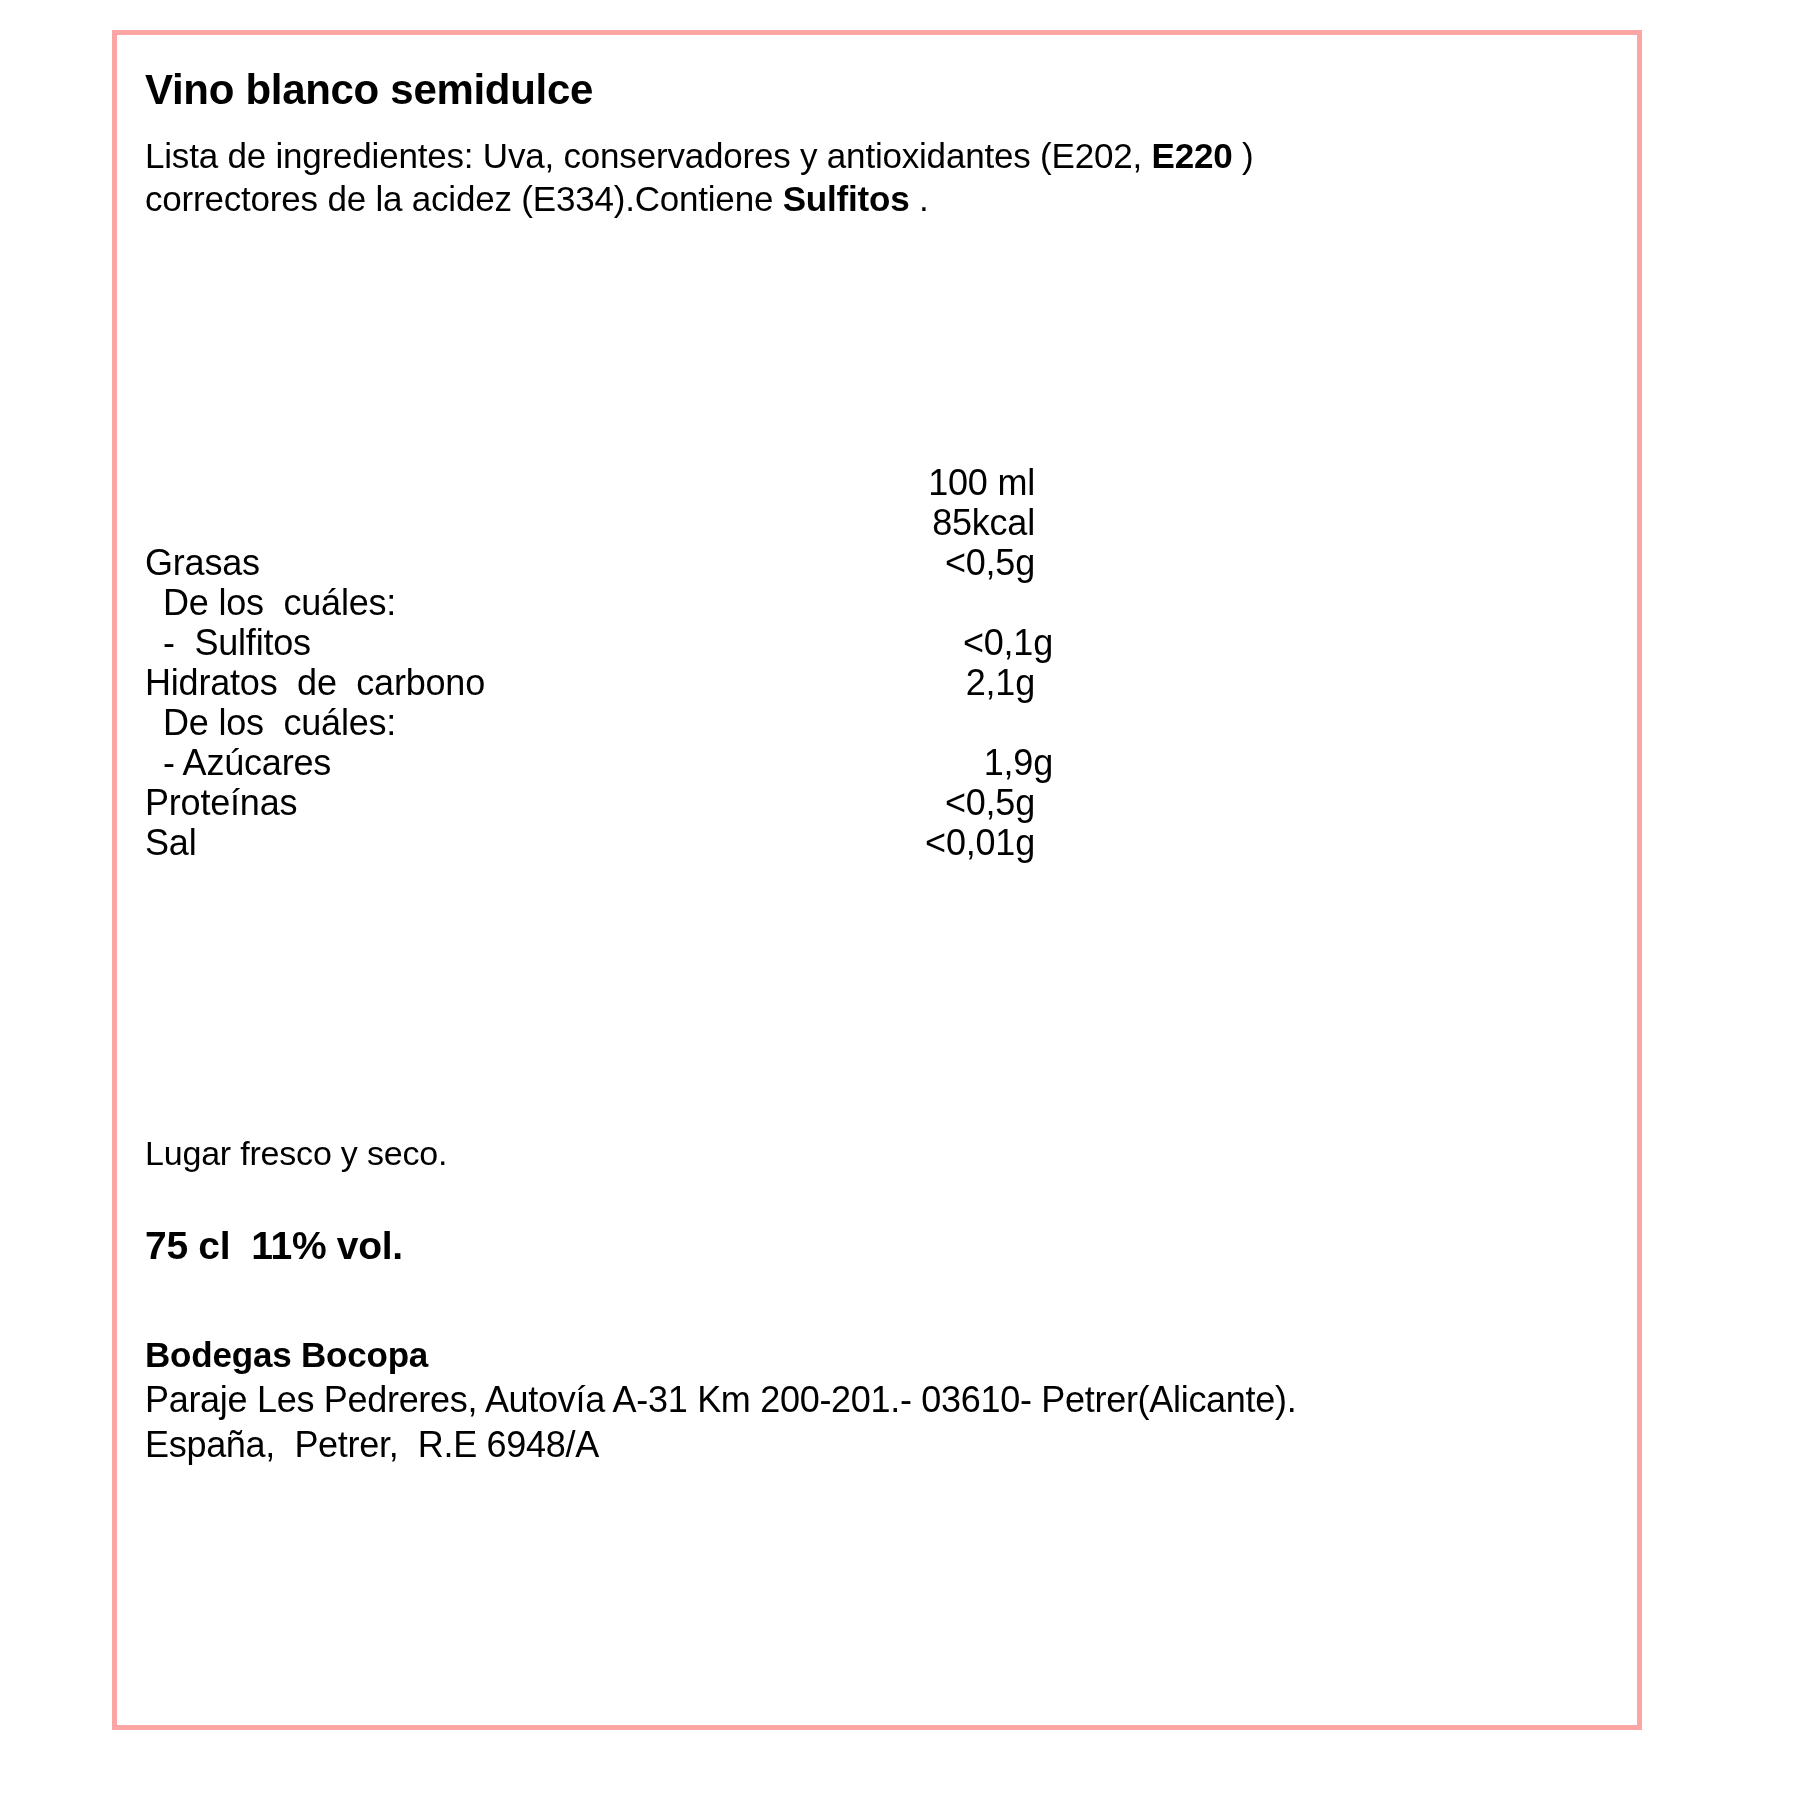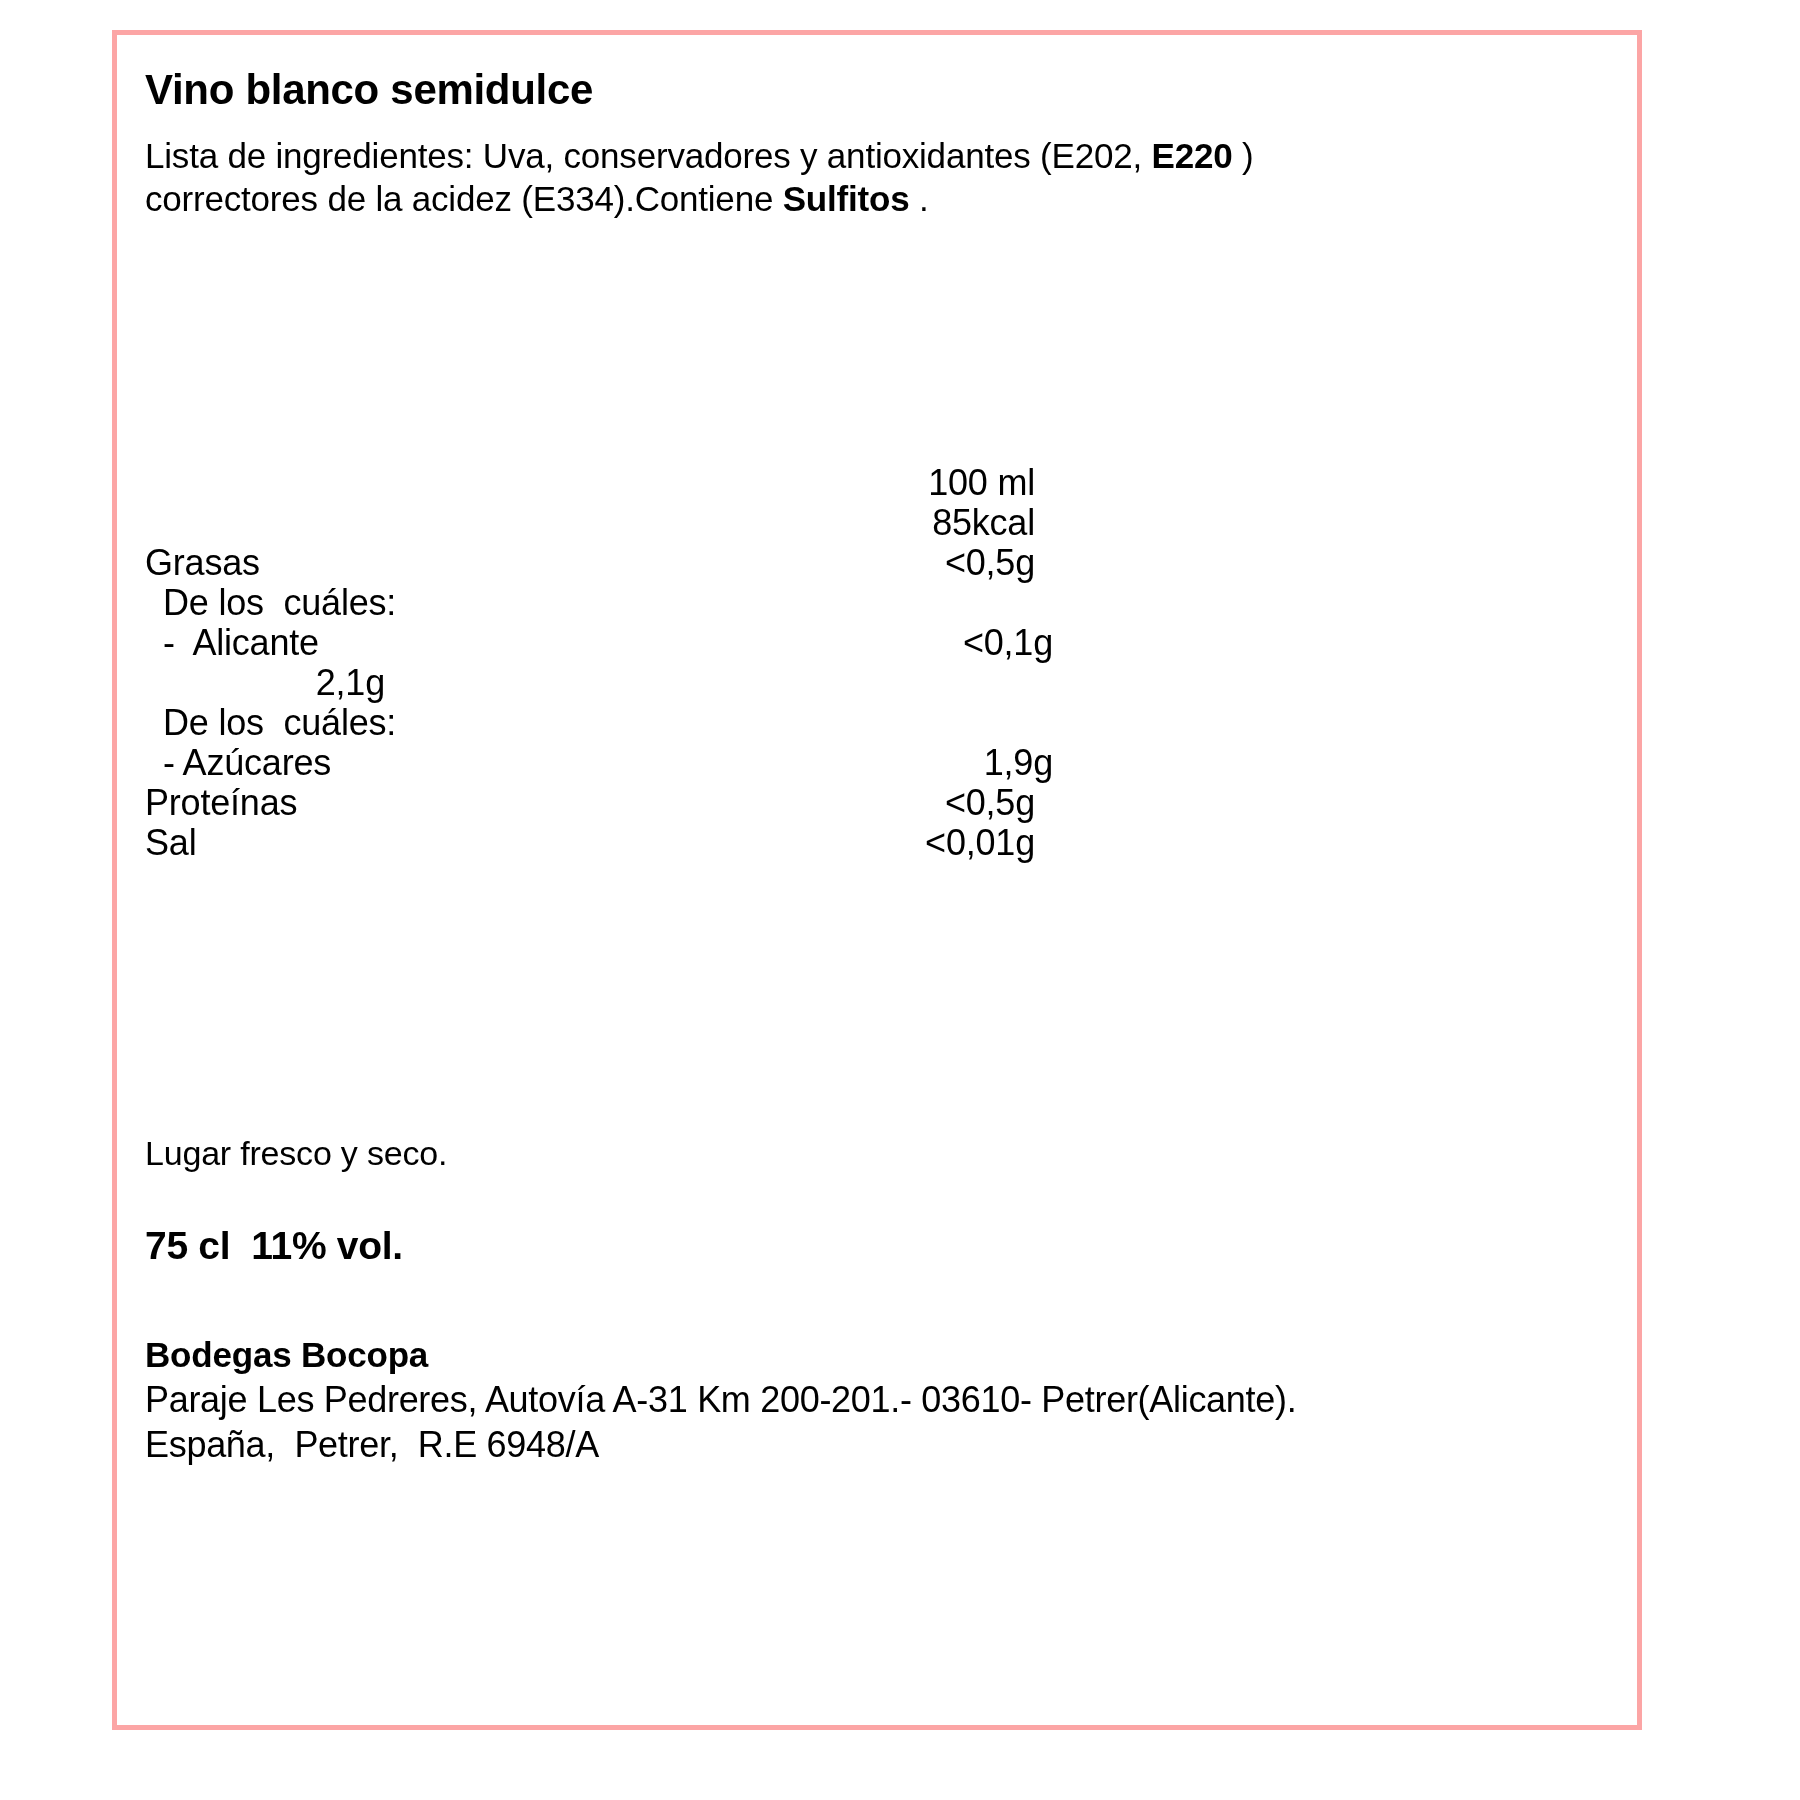--- a/index.html
+++ b/index.html
@@ -155,25 +155,26 @@
         <div class="nutri-label">Grasas</div>
         <div class="nutri-value">&lt;0,5g</div>
       </div>
 
       <div class="nutri-row">
         <div class="nutri-label indent-1">De los  cuáles:</div>
         <div class="nutri-value"></div>
       </div>
 
       <div class="nutri-row sat">
-        <div class="nutri-label indent-2">-  Alicante</div>
+        <div class="nutri-label indent-2">-  Sulfitos</div>
         <div class="nutri-value">&lt;0,1g</div>
       </div>
 
       <div class="nutri-row carb">
+        <div class="nutri-label">Hidratos  de  carbono</div>
         <div class="nutri-value">2,1g</div>
       </div>
 
       <div class="nutri-row">
         <div class="nutri-label indent-1">De los  cuáles:</div>
         <div class="nutri-value"></div>
       </div>
 
       <div class="nutri-row sugar">
         <div class="nutri-label indent-2">- Azúcares</div>

